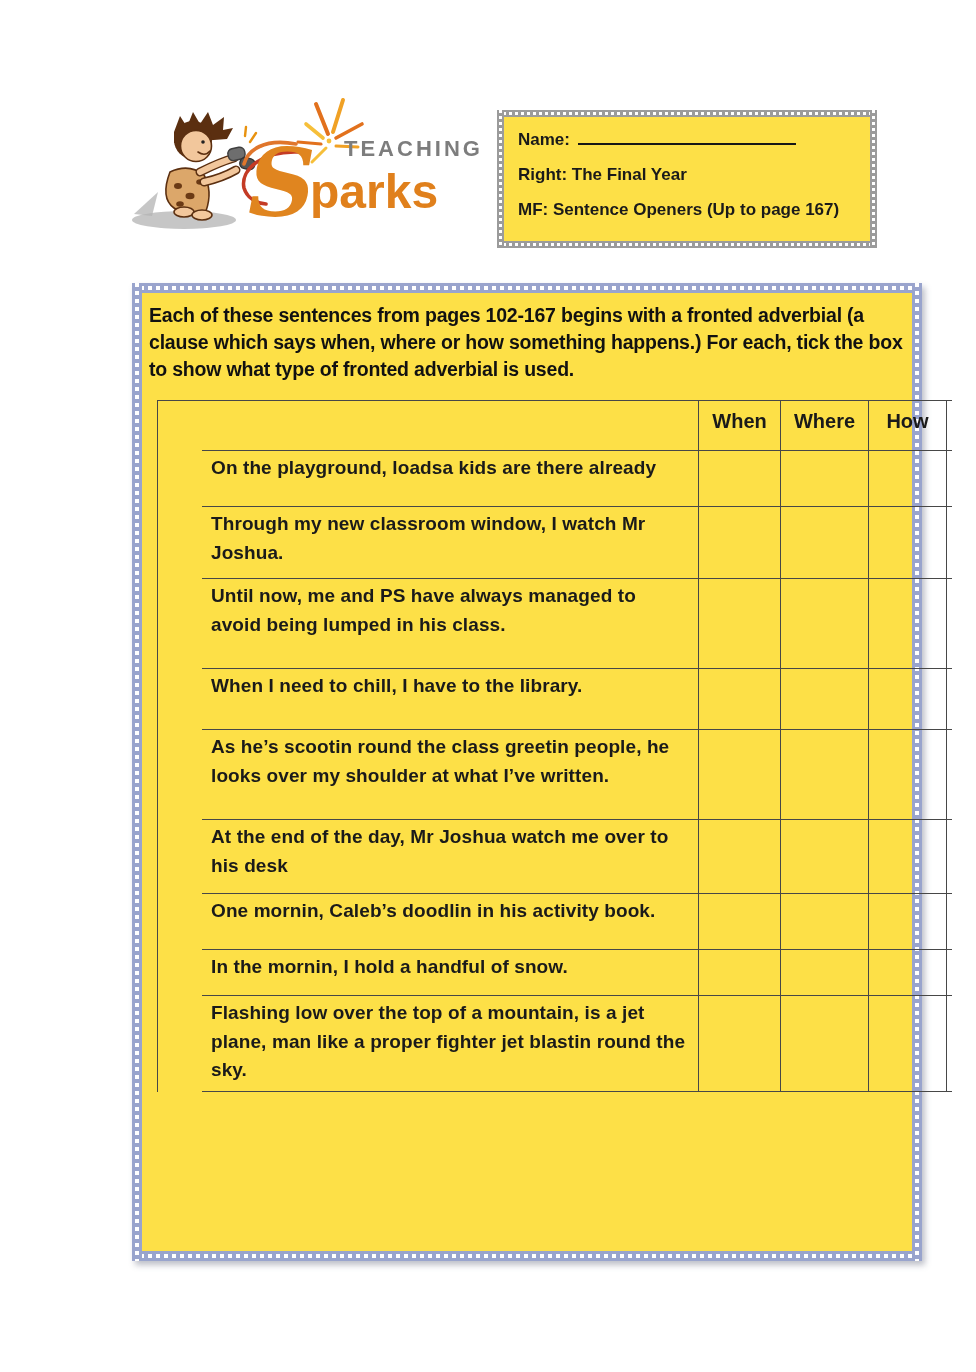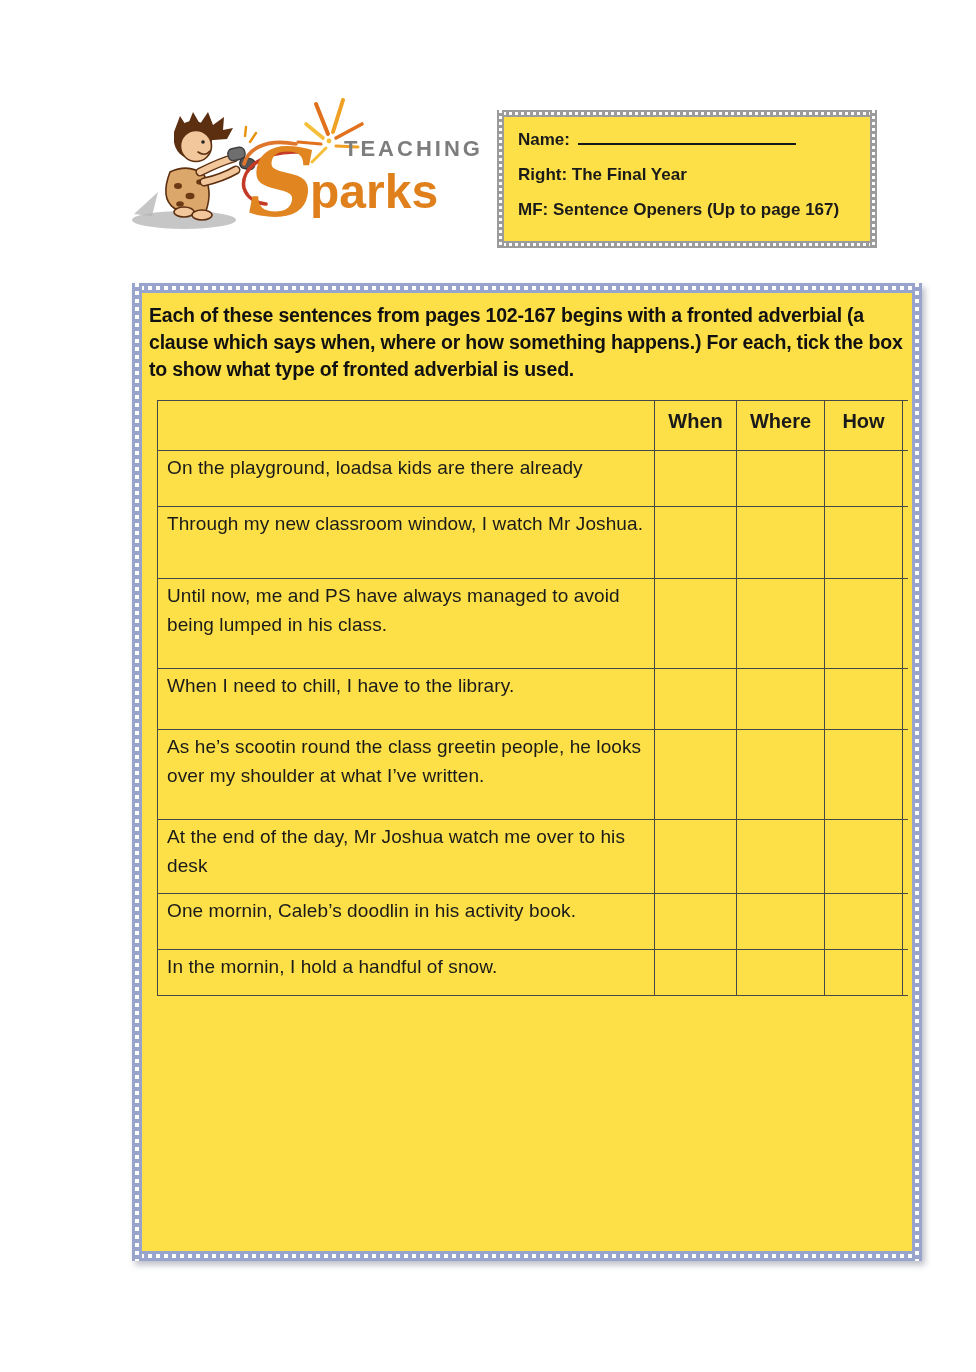--- a/index.html
+++ b/index.html
@@ -34,23 +34,23 @@
   
   .name-box{left:497px;top:110px;width:380px;height:138px;}
   .name-box .content{position:absolute;inset:7px;padding:12px 14px;font-size:17px;font-weight:600;}
   .name-line{display:inline-block;width:218px;height:14px;border-bottom:2px solid #161616;margin-left:8px;}
   .name-box .row{margin-bottom:15px;white-space:nowrap;}
   
   .main-box{left:95px;top:283px;width:790px;height:978px;box-shadow:3px 4px 6px rgba(110,115,135,.45);margin-left:37px;}
   .main-box .content{position:absolute;inset:10px;padding:9px 8px 0 7px;}
   .instructions{font-size:19.5px;font-weight:700;line-height:27px;letter-spacing:-0.2px;color:#111;}
   
-  .wtable{margin:17px 0 0 8px;width:750px;border-top:1px solid #474747;border-left:1px solid #474747;}
+  .wtable{margin:17px 0 0 8px;width:750px;border-top:1px solid #474747;border-left:1px solid #474747;padding-left:44px;}
   .trow{display:flex;box-sizing:border-box;border-bottom:1px solid #474747;}
-  .cell{box-sizing:border-box;border-right:1px solid #474747;}
+  .cell{box-sizing:border-box;border-right:1px solid #474747;font-weight:bold;}
   .sent{width:497px;padding:3px 10px 0 9px;font-size:19px;line-height:28.5px;letter-spacing:0.1px;}
   .tick{width:82px;}
   .tick.mid{width:88px;}
   .tick.last{width:78px;}
   .hcell{font-weight:700;font-size:20px;text-align:center;padding-top:9px;}
 </style>
 </head>
 <body>
 
 <div class="logo">
@@ -187,15 +187,21 @@
 
 
 
       <div class="trow" style="height:46px">
         <div class="cell sent">In the mornin, I hold a handful of snow.</div>
         <div class="cell tick"></div>
         <div class="cell tick mid"></div>
         <div class="cell tick last"></div>
       </div>
 
+      <div class="trow" style="height:96px">
+        <div class="cell sent">Flashing low over the top of a mountain, is a jet plane, man like a proper fighter jet blastin round the sky.</div>
+        <div class="cell tick"></div>
+        <div class="cell tick mid"></div>
+        <div class="cell tick last"></div>
+      </div>
     </div>
   </div>
 </div>
 
 </body></html>

